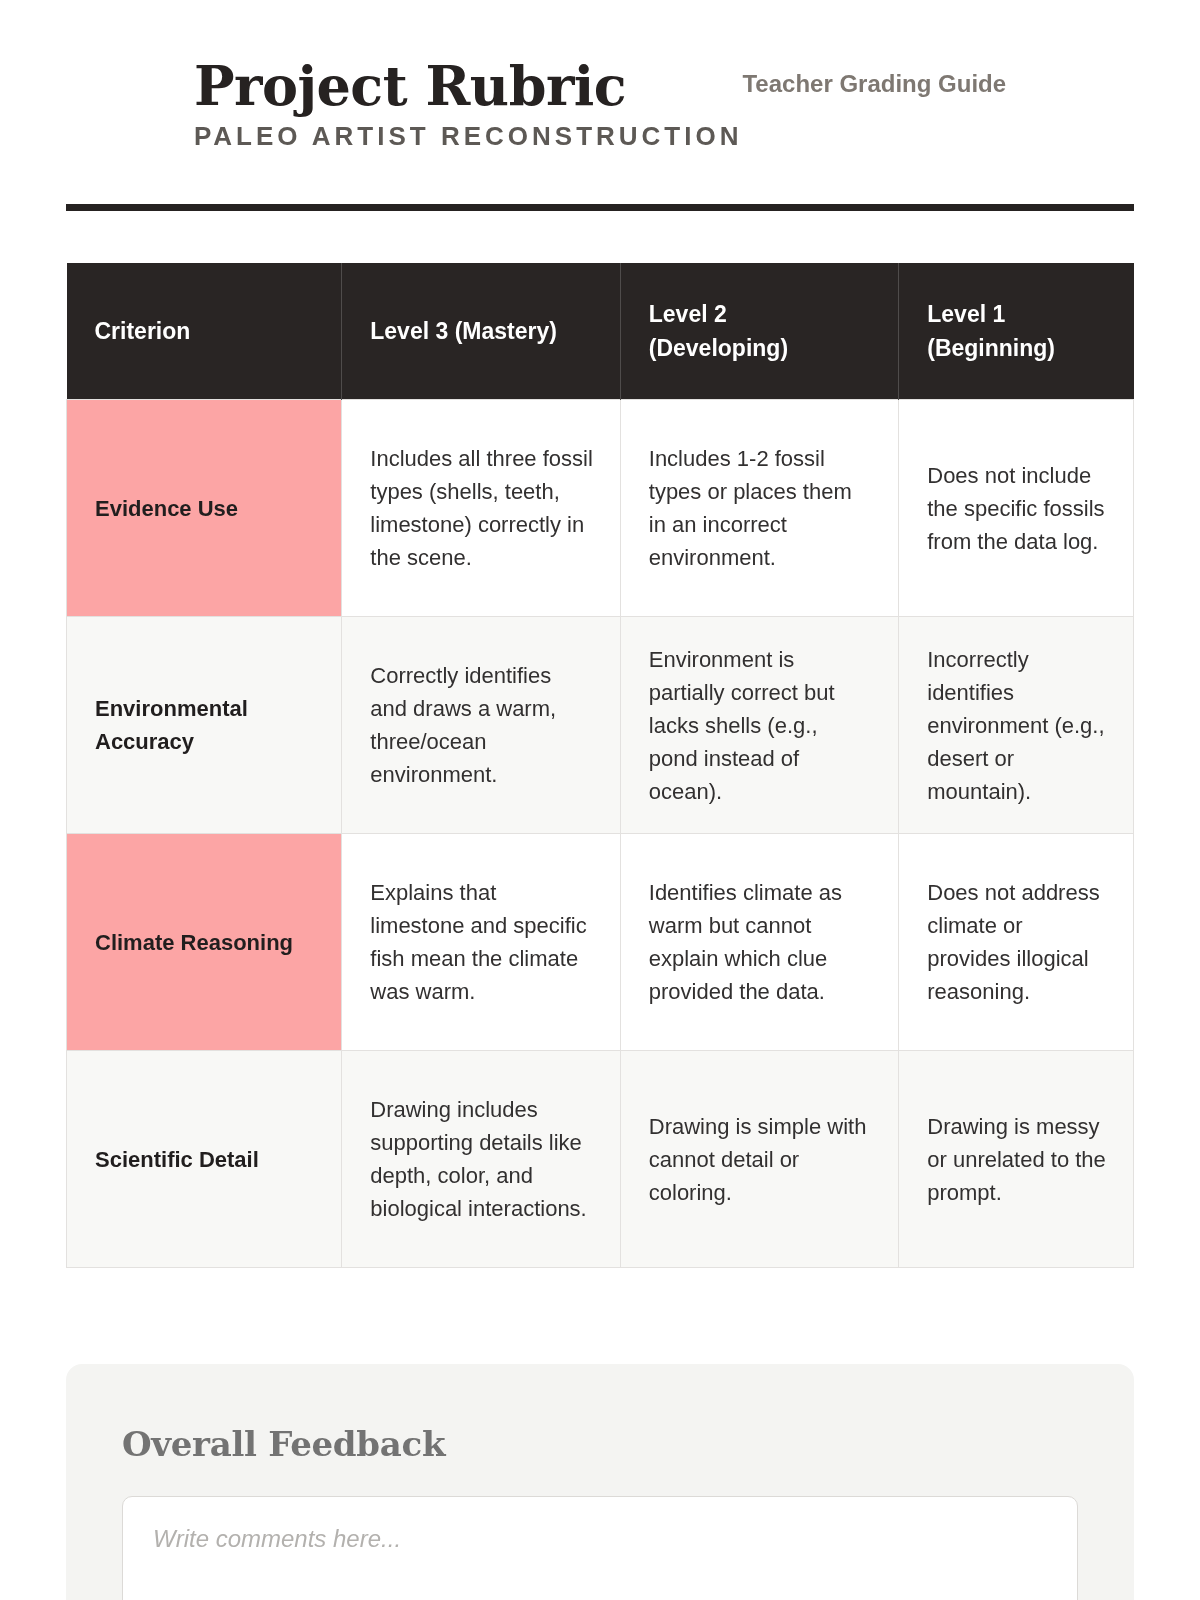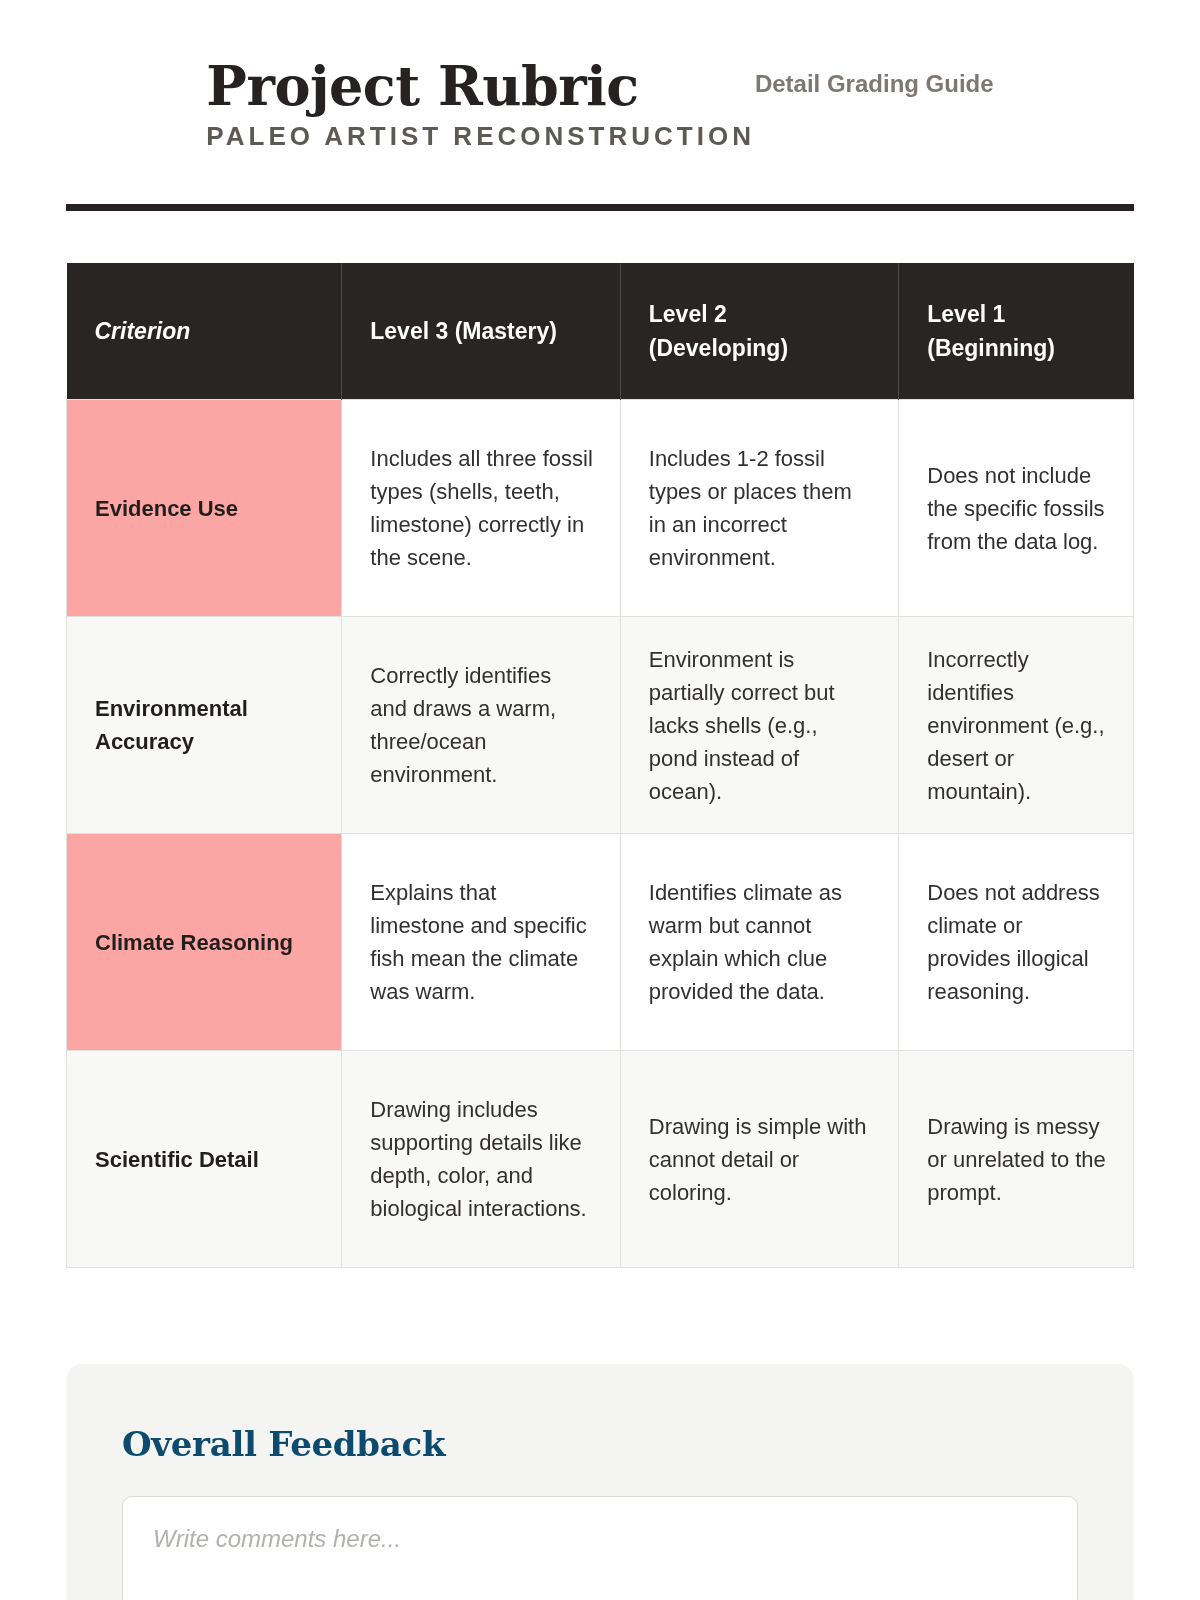--- a/index.html
+++ b/index.html
@@ -62,21 +62,21 @@
     background: #292524;
     color: #ffffff;
     font-size: 23px;
     font-weight: 700;
     text-align: left;
     vertical-align: middle;
     padding: 20px 26px 20px 28px;
     line-height: 34px;
     border-left: 1px solid rgba(255,255,255,0.18);
   }
-  thead th:first-child { border-left: none; font-style: italic; }
+  thead th:first-child { border-left: none; }
   tbody tr { height: 217px; }
   tbody th, tbody td {
     border: 1px solid #e3e1df;
     vertical-align: middle;
     text-align: left;
     font-size: 22px;
     line-height: 33px;
     color: #323030;
     padding: 24px 26px 24px 28px;
     background: #ffffff;
@@ -95,21 +95,21 @@
   .feedback-panel {
     margin-top: 96px;
     background: #f4f4f2;
     border-radius: 16px;
     padding: 60px 56px 70px 56px;
   }
   .feedback-heading {
     font-family: "DejaVu Serif", serif;
     font-weight: 700;
     font-size: 34px;
-    color: #0c4a6e;
+    color: #737373;
     margin: 0;
     letter-spacing: -0.3px;
   }
   .comments-box {
     display: block;
     margin-top: 32px;
     width: 100%;
     box-sizing: border-box;
     height: 300px;
     background: #ffffff;
@@ -131,21 +131,21 @@
 </head>
 <body>
 
 <div class="page">
 
   <div class="masthead">
     <div class="title-block">
       <h1 class="doc-title">Project Rubric</h1>
       <div class="doc-subtitle">PALEO ARTIST RECONSTRUCTION</div>
     </div>
-    <div class="corner-label">Detail Grading Guide</div>
+    <div class="corner-label">Teacher Grading Guide</div>
   </div>
 
   <hr class="rule">
 
   <table class="rubric">
     <colgroup>
       <col style="width:25.8%">
       <col style="width:26.1%">
       <col style="width:26.1%">
       <col style="width:22.0%">

